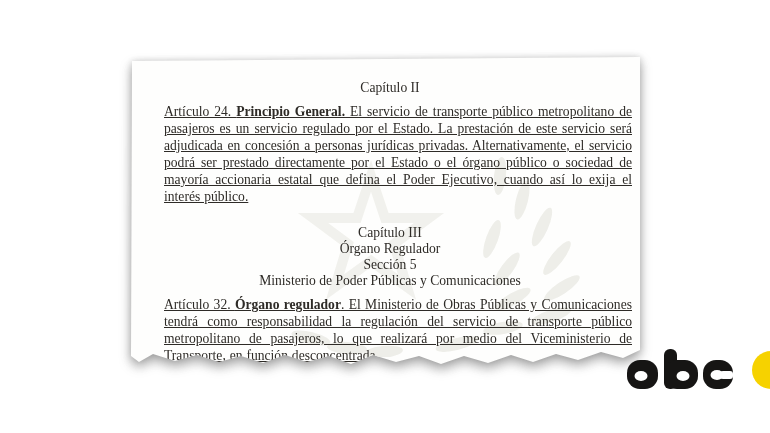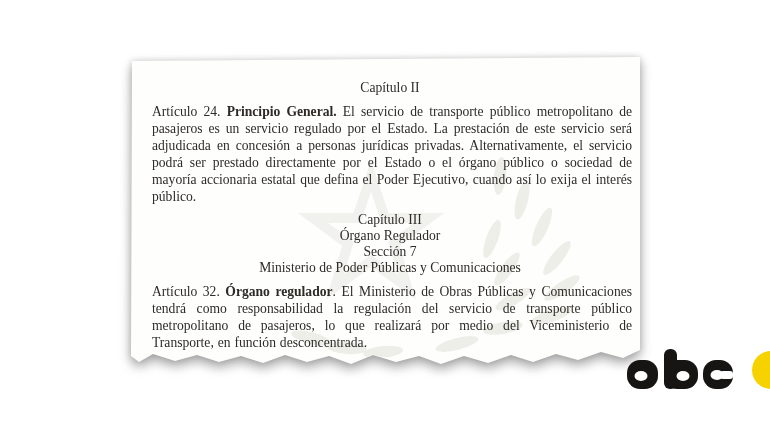--- a/index.html
+++ b/index.html
@@ -43,26 +43,27 @@
   }
   .doc-text {
     position: absolute;
     inset: 0;
     padding: 22px 8px 0 17px;
     font-size: 13.6px;
     line-height: 17px;
     color: #2E2B27;
   }
   .center-line { text-align: center; }
-  .heads2 { margin-top: 7px; }
+  .heads2 { margin-top: 20px; }
   .heads2 .center-line { line-height: 16px; }
   .para {
-    margin: 7px 0 0 4px;
+    margin: 7px 0 0 16px;
     text-align: justify;
     word-spacing: 0.5px;
+    text-decoration: underline;
   }
   .b { font-weight: bold; }
   .abc-logo {
     position: absolute;
     left: 627px;
     top: 349px;
     width: 106px;
     height: 40px;
   }
   .yellow-dot {
@@ -106,21 +107,21 @@
       </svg>
 
       <div class="doc-text">
         <div class="center-line">Capítulo II</div>
 
         <p class="para"><span>Artículo 24. </span><span class="b">Principio General.</span><span> El servicio de transporte público metropolitano de pasajeros es un servicio regulado por el Estado. La prestación de este servicio será adjudicada en concesión a personas jurídicas privadas. Alternativamente, el servicio podrá ser prestado directamente por el Estado o el órgano público o sociedad de mayoría accionaria estatal que defina el Poder Ejecutivo, cuando así lo exija el interés público.</span></p>
 
         <div class="heads2">
           <div class="center-line">Capítulo III</div>
           <div class="center-line">Órgano Regulador</div>
-          <div class="center-line">Sección 7</div>
+          <div class="center-line">Sección 5</div>
           <div class="center-line">Ministerio de Poder Públicas y Comunicaciones</div>
         </div>
 
         <p class="para"><span>Artículo 32. </span><span class="b">Órgano regulador</span><span>. El Ministerio de Obras Públicas y Comunicaciones tendrá como responsabilidad la regulación del servicio de transporte público metropolitano de pasajeros, lo que realizará por medio del Viceministerio de Transporte, en función desconcentrada.</span></p>
       </div>
 
     </div>
   </div>
 
   <svg class="abc-logo" viewBox="0 0 106 40" aria-label="abc">

